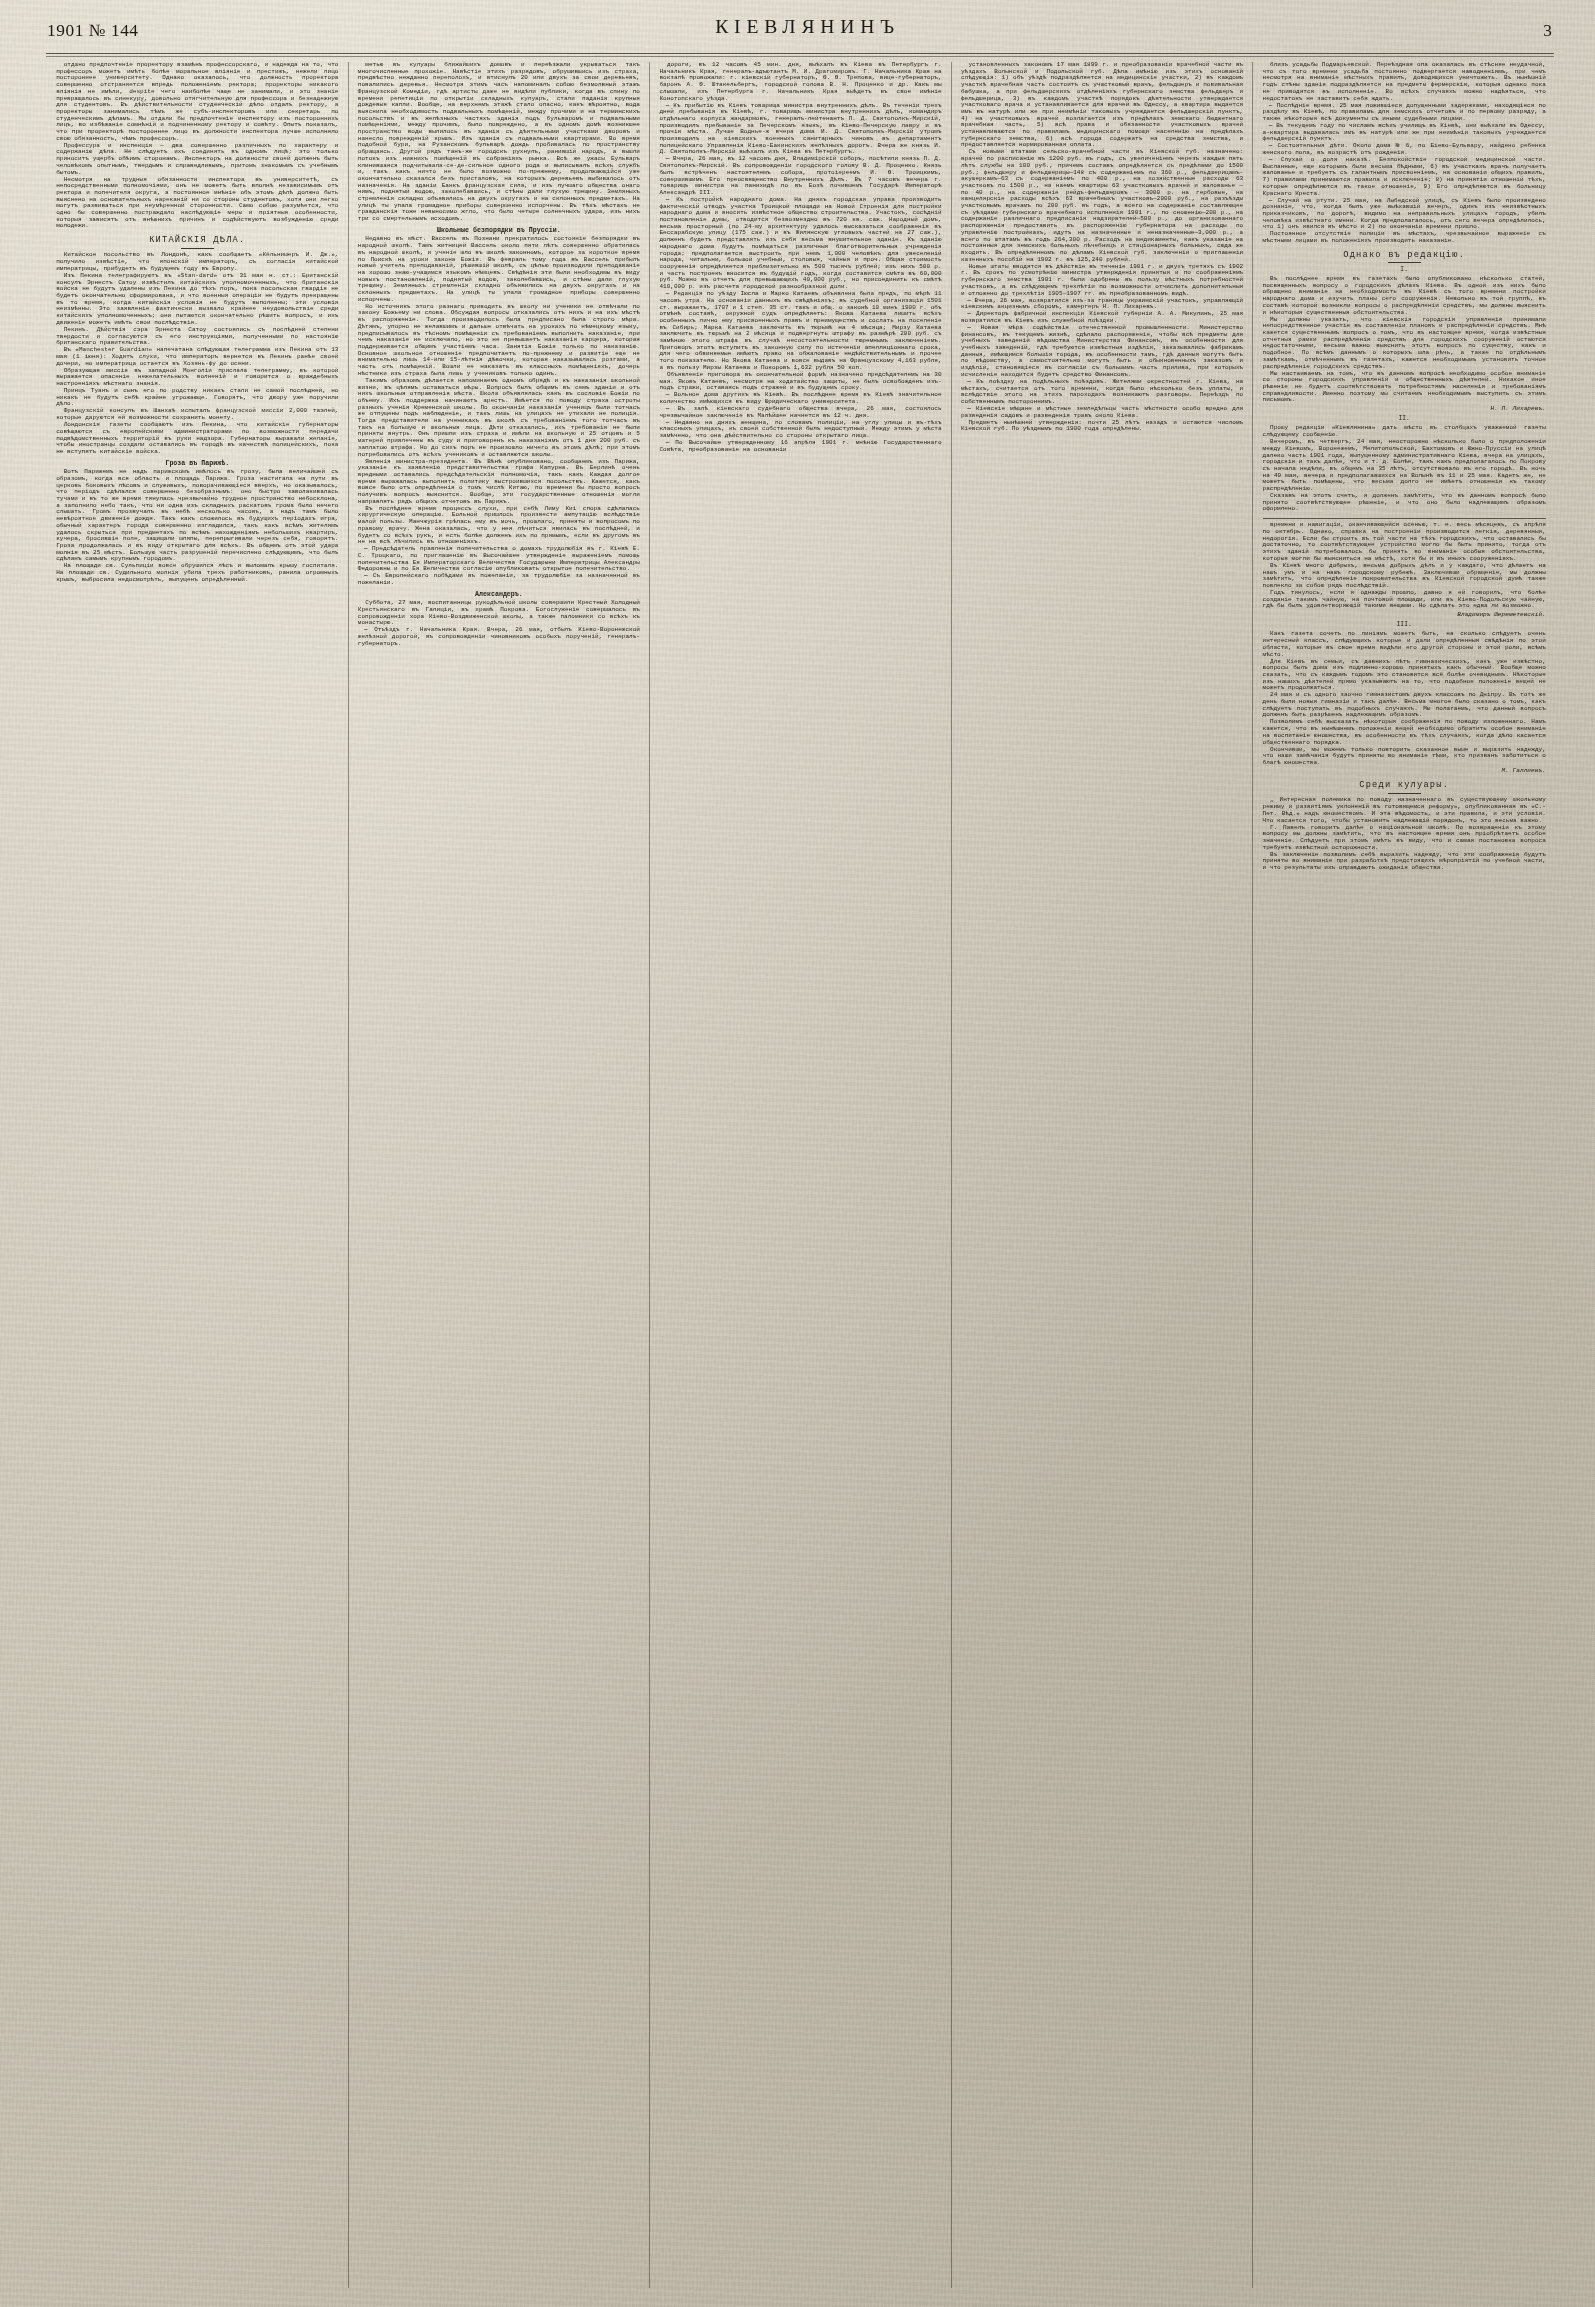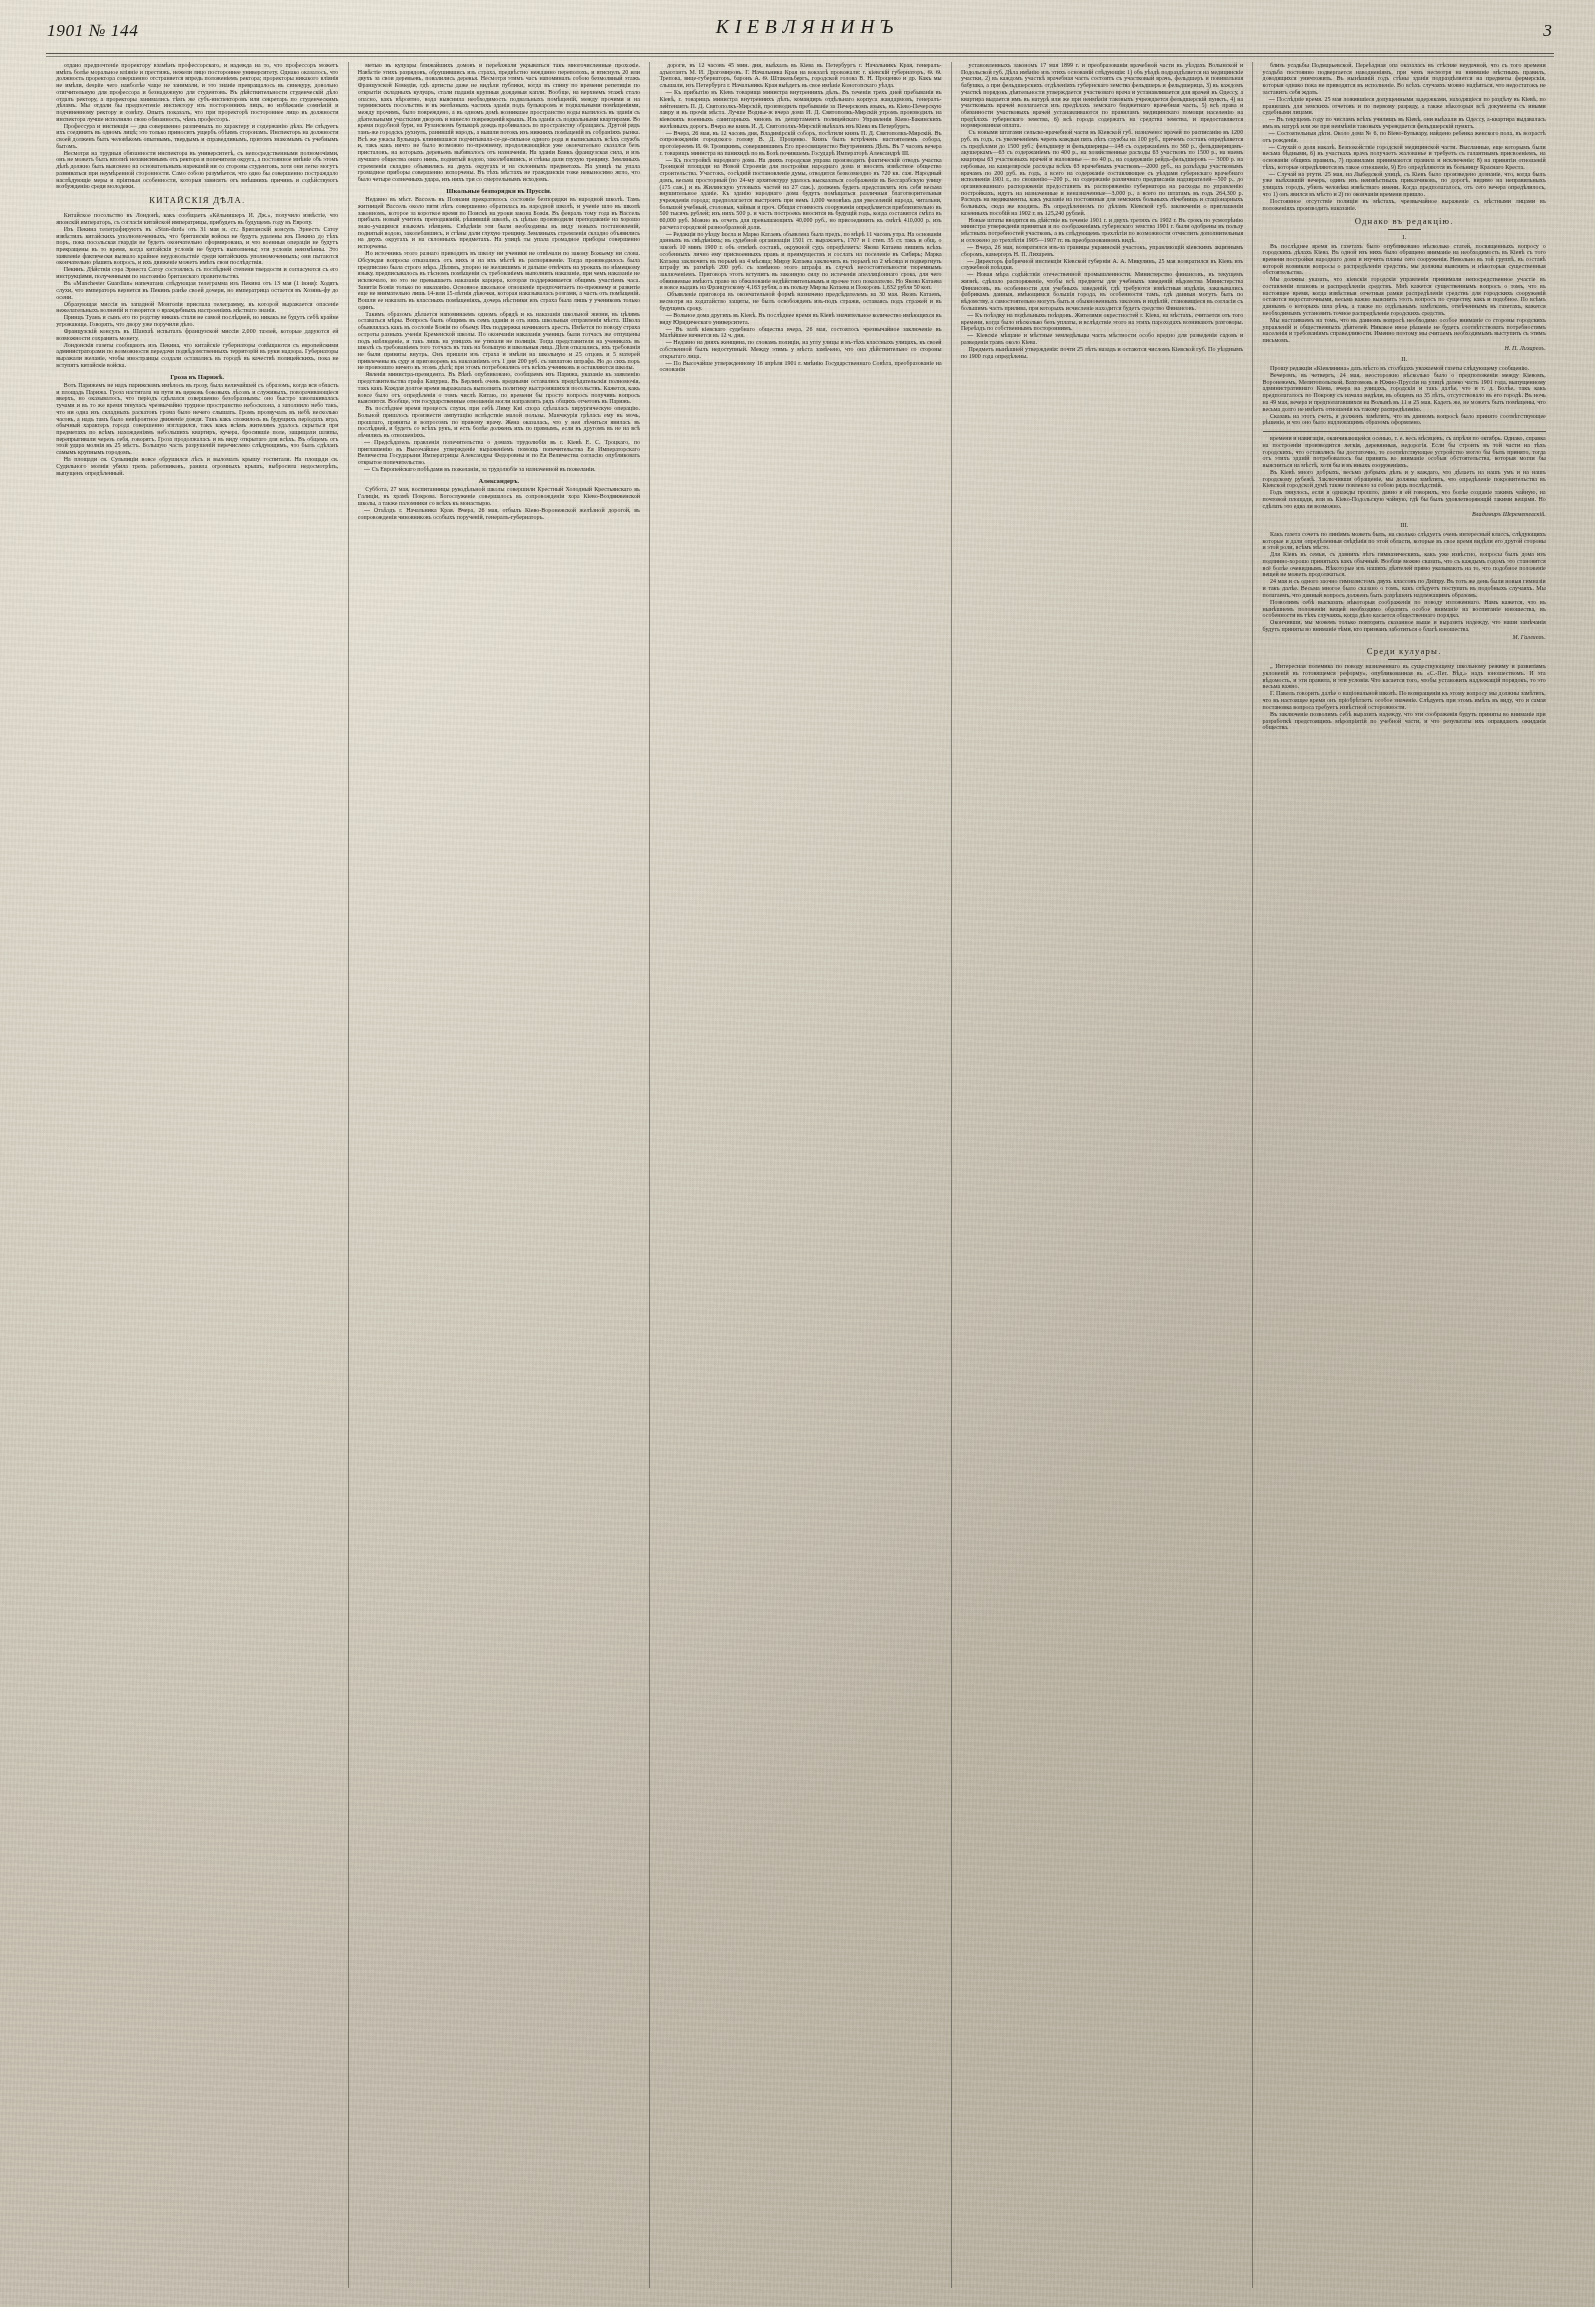--- a/index.html
+++ b/index.html
@@ -38,21 +38,20 @@
     height: 2277px;
     background: transparent;
   }
   
   .masthead {
     position: absolute;
     left: 24px;
     top: 1.2px;
     width: 1505px;
     height: 37px;
-    font-style: italic;
   }
   .mast-left {
     position: absolute;
     left: 0; top: 4.6px;
     font-size: 17.3px;
     letter-spacing: 0.6px;
   }
   .mast-center {
     position: absolute;
     left: 16px; right: 0; top: 0;
@@ -89,20 +88,21 @@
     height: 2226px;
     display: flex;
     gap: 0;
   }
   .col {
     position: relative;
     width: 20%;
     padding: 0 9.2px;
     box-sizing: border-box;
     border-right: 0.6px solid rgba(40,38,33,0.45);
+    font-family: Liberation Mono, monospace;
   }
   .col:last-child { border-right: none; }
   .colinner {
     font-size: 6px;
     line-height: 6.7px;
     text-align: justify;
     hyphens: auto;
     -webkit-hyphens: auto;
     letter-spacing: 0.03px;
     color: #211f1b;

